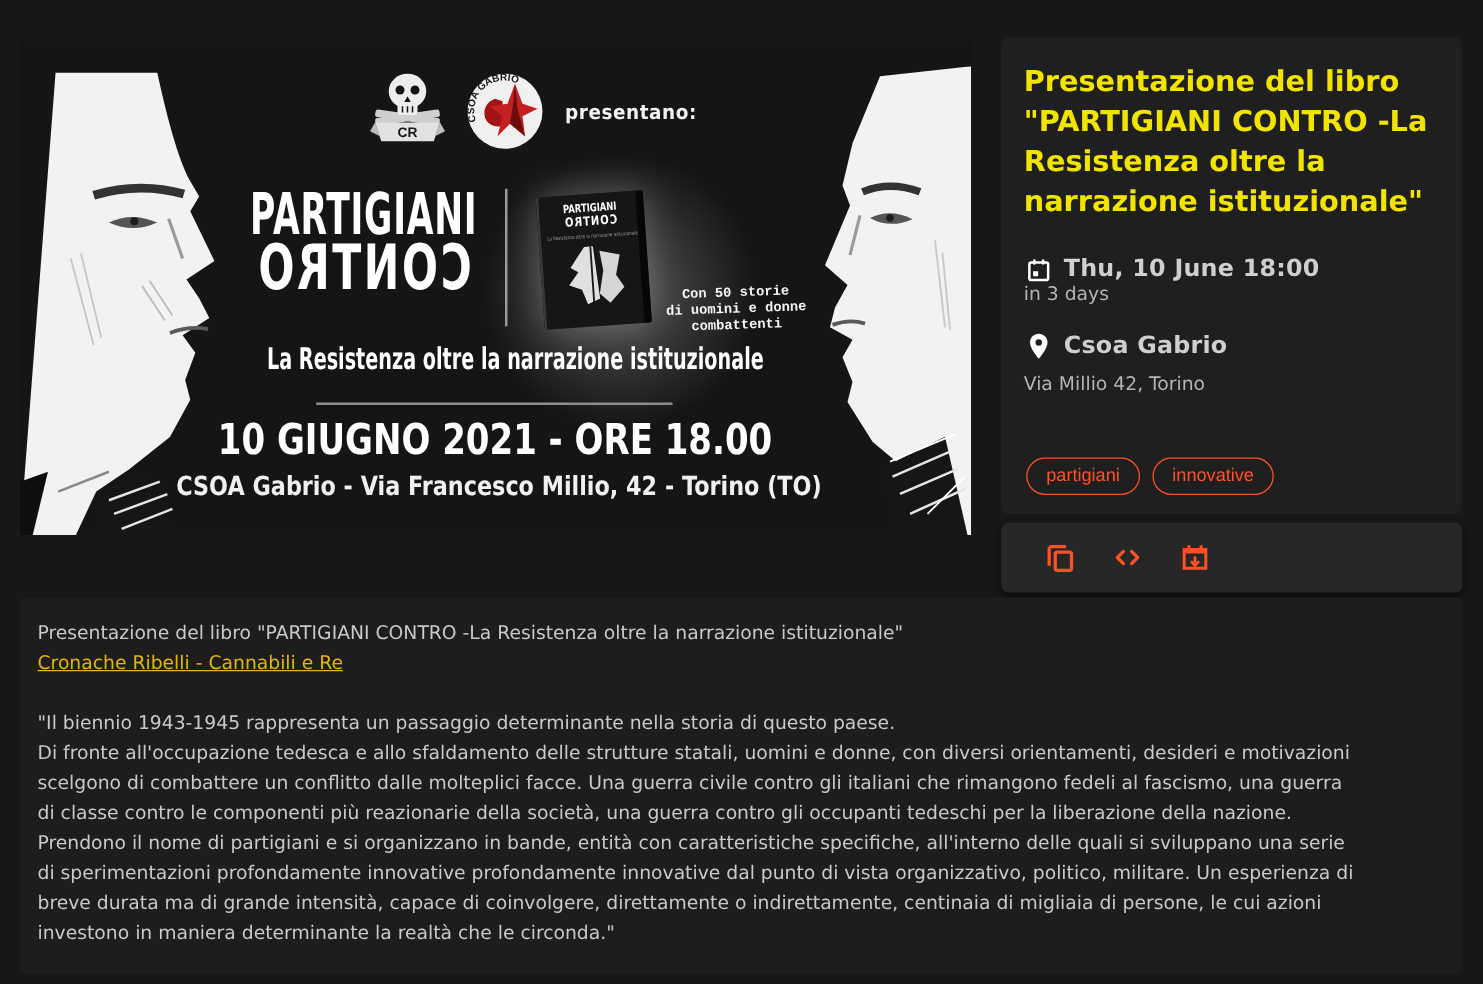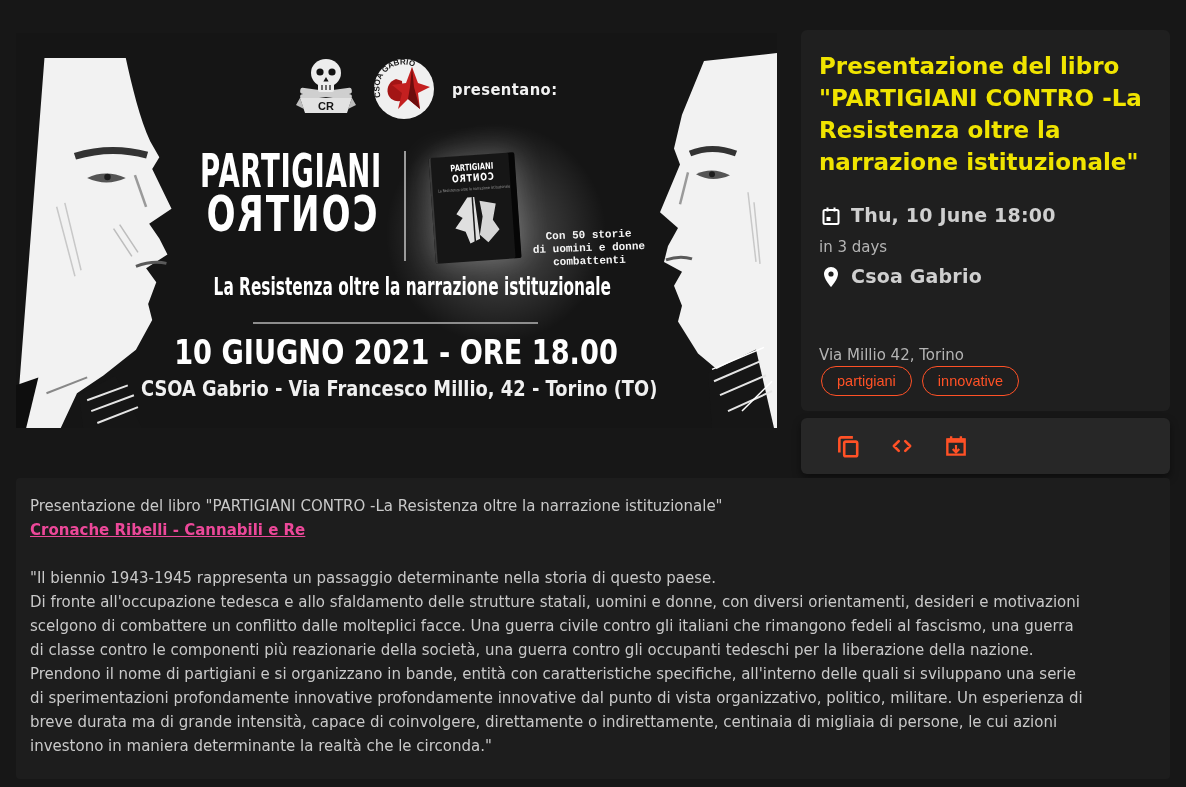--- a/index.html
+++ b/index.html
@@ -69,41 +69,41 @@
   }
   .ev-title {
     position:absolute; left:18px; top:20px; width:336px;
     color:#f0e400; font-size:23px; line-height:32px;
   }
   .row { position:absolute; left:18px; display:flex; align-items:flex-start; gap:8px; }
   .row.date { top:174px; }
   .row.place { top:235px; }
   .row b { font-size:19px; color:#cfcfcf; letter-spacing:.2px; }
   .sub-line { position:absolute; left:18px; font-size:15px; color:#b4b4b4; }
-  .sub-line.rel { top:208px; }
-  .sub-line.addr { top:268px;margin-top:48px; }
+  .sub-line.rel { top:196px; }
+  .sub-line.addr { top:268px; }
   .tags { position:absolute; left:20px; top:336px; display:flex; gap:10px; }
   .tag {
     border:1px solid #ff5126; color:#ff5126; border-radius:15px; height:30px;
     display:flex; align-items:center; padding:0 15px; font-size:14.5px; cursor:pointer;
     background:transparent;
   }
   .actionbar {
     position:absolute; left:801px; top:418px; width:369px; height:56px;
     background:#272727; border-radius:6px; box-shadow:0 4px 8px rgba(0,0,0,.45);
     display:flex; align-items:center; gap:28px; padding-left:34px;
   }
   .icon-btn { width:26px; height:26px; background:none; border:none; cursor:pointer; padding:0; }
   
   .desc {
     position:absolute; left:16px; top:478px; width:1154px; height:301px;
     background:#1d1d1d; border-radius:4px; padding:16px 14px; font-size:15px; line-height:24px;
     color:#c9c9c9;
   }
-  .desc a { color:#ec4899; text-decoration:underline;font-weight:bold; }
+  .desc a { color:#eab308; text-decoration:underline; }
   .desc .para { margin-top:24px; white-space:pre-line; }
 </style>
 </head>
 <body>
 
 <div class="flyer">
   <div class="glow"></div>
 
   <svg class="face" style="left:0;top:25px;" width="185" height="370" viewBox="0 0 182 373" preserveAspectRatio="none">
     <path fill="#f2f2f2" d="M28,0 L108,0 C114,28 122,62 132,84 L141,100 L134,112 L153,152 L131,167

